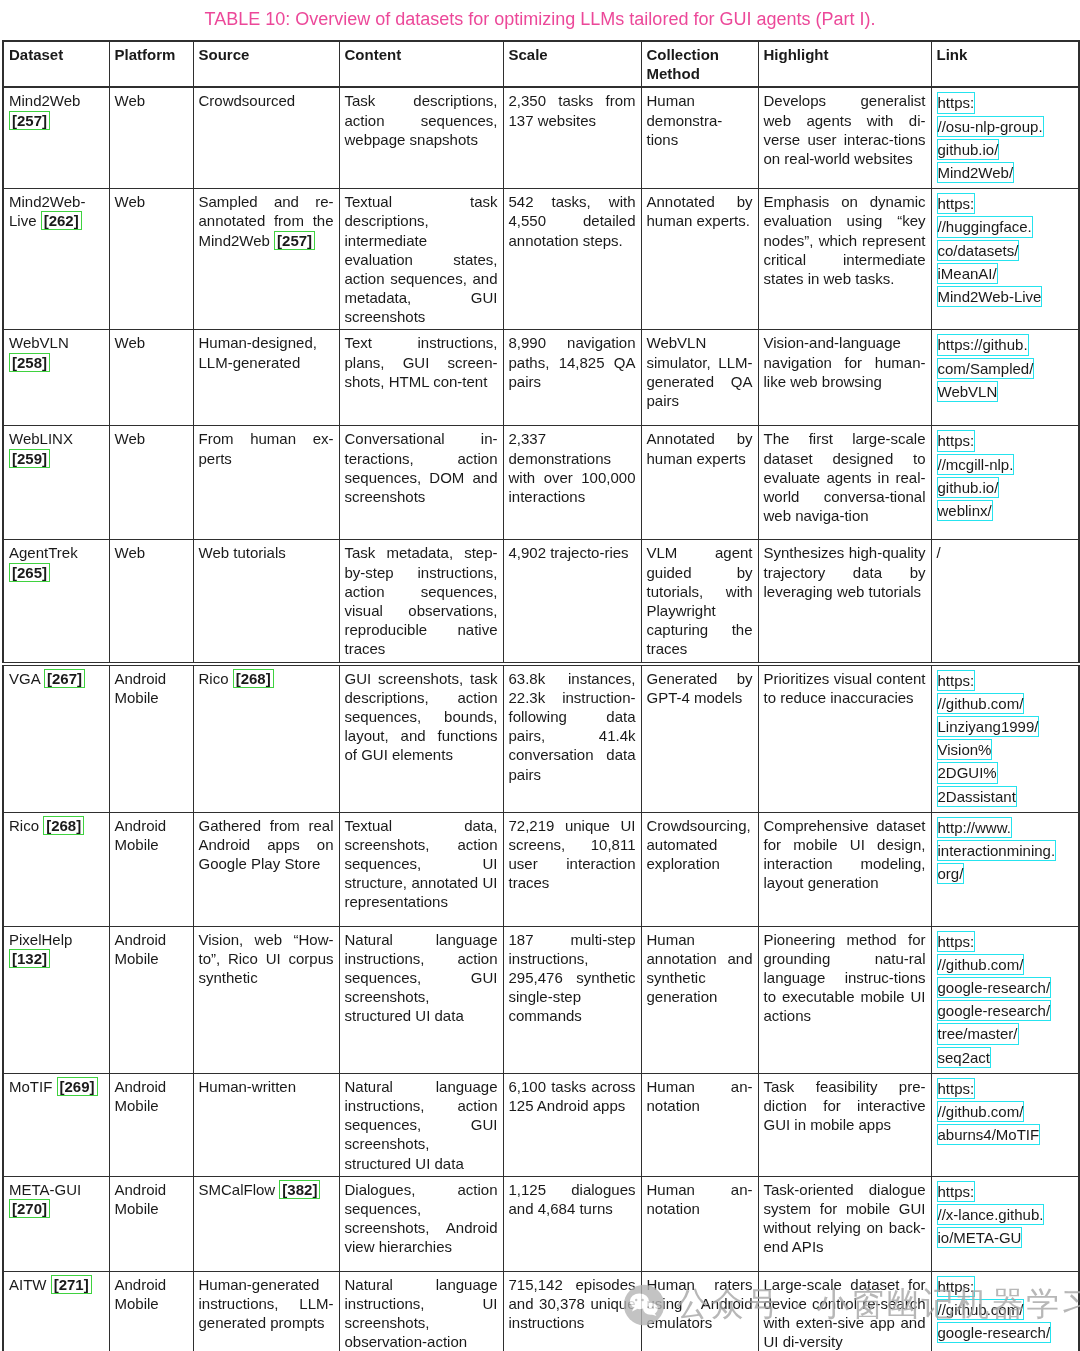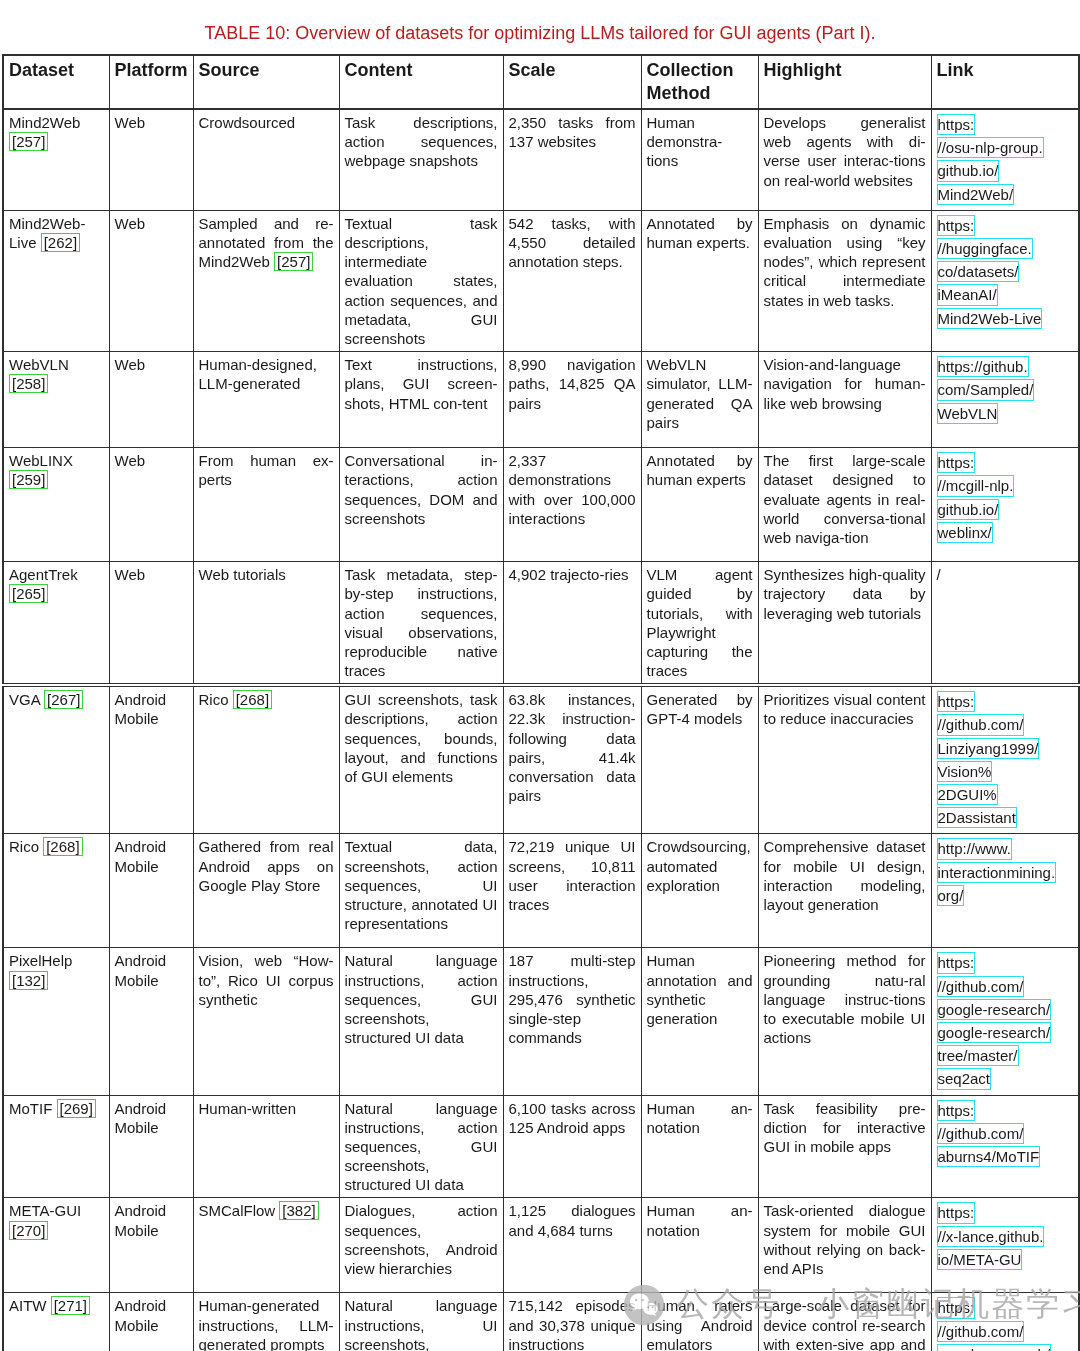--- a/index.html
+++ b/index.html
@@ -11,22 +11,22 @@
   *{box-sizing:border-box;}
   html,body{margin:0;padding:0;background:#ffffff;}
   body{
     width:1080px;height:1351px;position:relative;overflow:hidden;
     font-family:"Liberation Sans","DejaVu Sans",sans-serif;
     color:#1a1a1a;
   }
   .title{
     text-align:center;
     font-size:18px;
-    padding:23px 0 10px 0;
-    color:#b91c1c;
+    padding:9px 0 10px 0;
+    color:#ec4899;
   }
   table{
     border-collapse:collapse;
     table-layout:fixed;
     width:1076px;
     margin:0 2px;
     border:2px solid var(--border);
   }
   col.c-dataset{width:106px}
   col.c-platform{width:84px}
@@ -42,41 +42,42 @@
     padding:3px 5px;
     font-size:15px;
     line-height:1.28;
     overflow:hidden;
   }
   thead th{
     text-align:left;
     font-weight:bold;
     border-bottom:2px solid var(--border);
     height:41px;
-    font-size:18px;
+    font-size:15px;
   }
   td{text-align:justify;}
   td.col-link{text-align:left;}
   tr.section-break td{border-top:4px double var(--border);margin-left:13px;}
   
   tbody tr:nth-child(1){height:95px}
   tbody tr:nth-child(2){height:132px}
   tbody tr:nth-child(3){height:96px}
   tbody tr:nth-child(4){height:114px}
   tbody tr:nth-child(5){height:102px}
   tbody tr:nth-child(6){height:134px}
   tbody tr:nth-child(7){height:114px}
   tbody tr:nth-child(8){height:115px}
   tbody tr:nth-child(9){height:95px}
   tbody tr:nth-child(10){height:95px}
   tbody tr:nth-child(11){height:134px}
   .ref{
     border:1.5px solid var(--ref);
     padding:0 2px;
     white-space:nowrap;
+    font-weight:bold;
   }
   .link-line{
     display:table;
     border:1.5px solid var(--linkbox);
     padding:0 2px;
     margin:1px 0 2px 0;
     max-width:100%;
     word-break:break-all;
   }
   .watermark{

